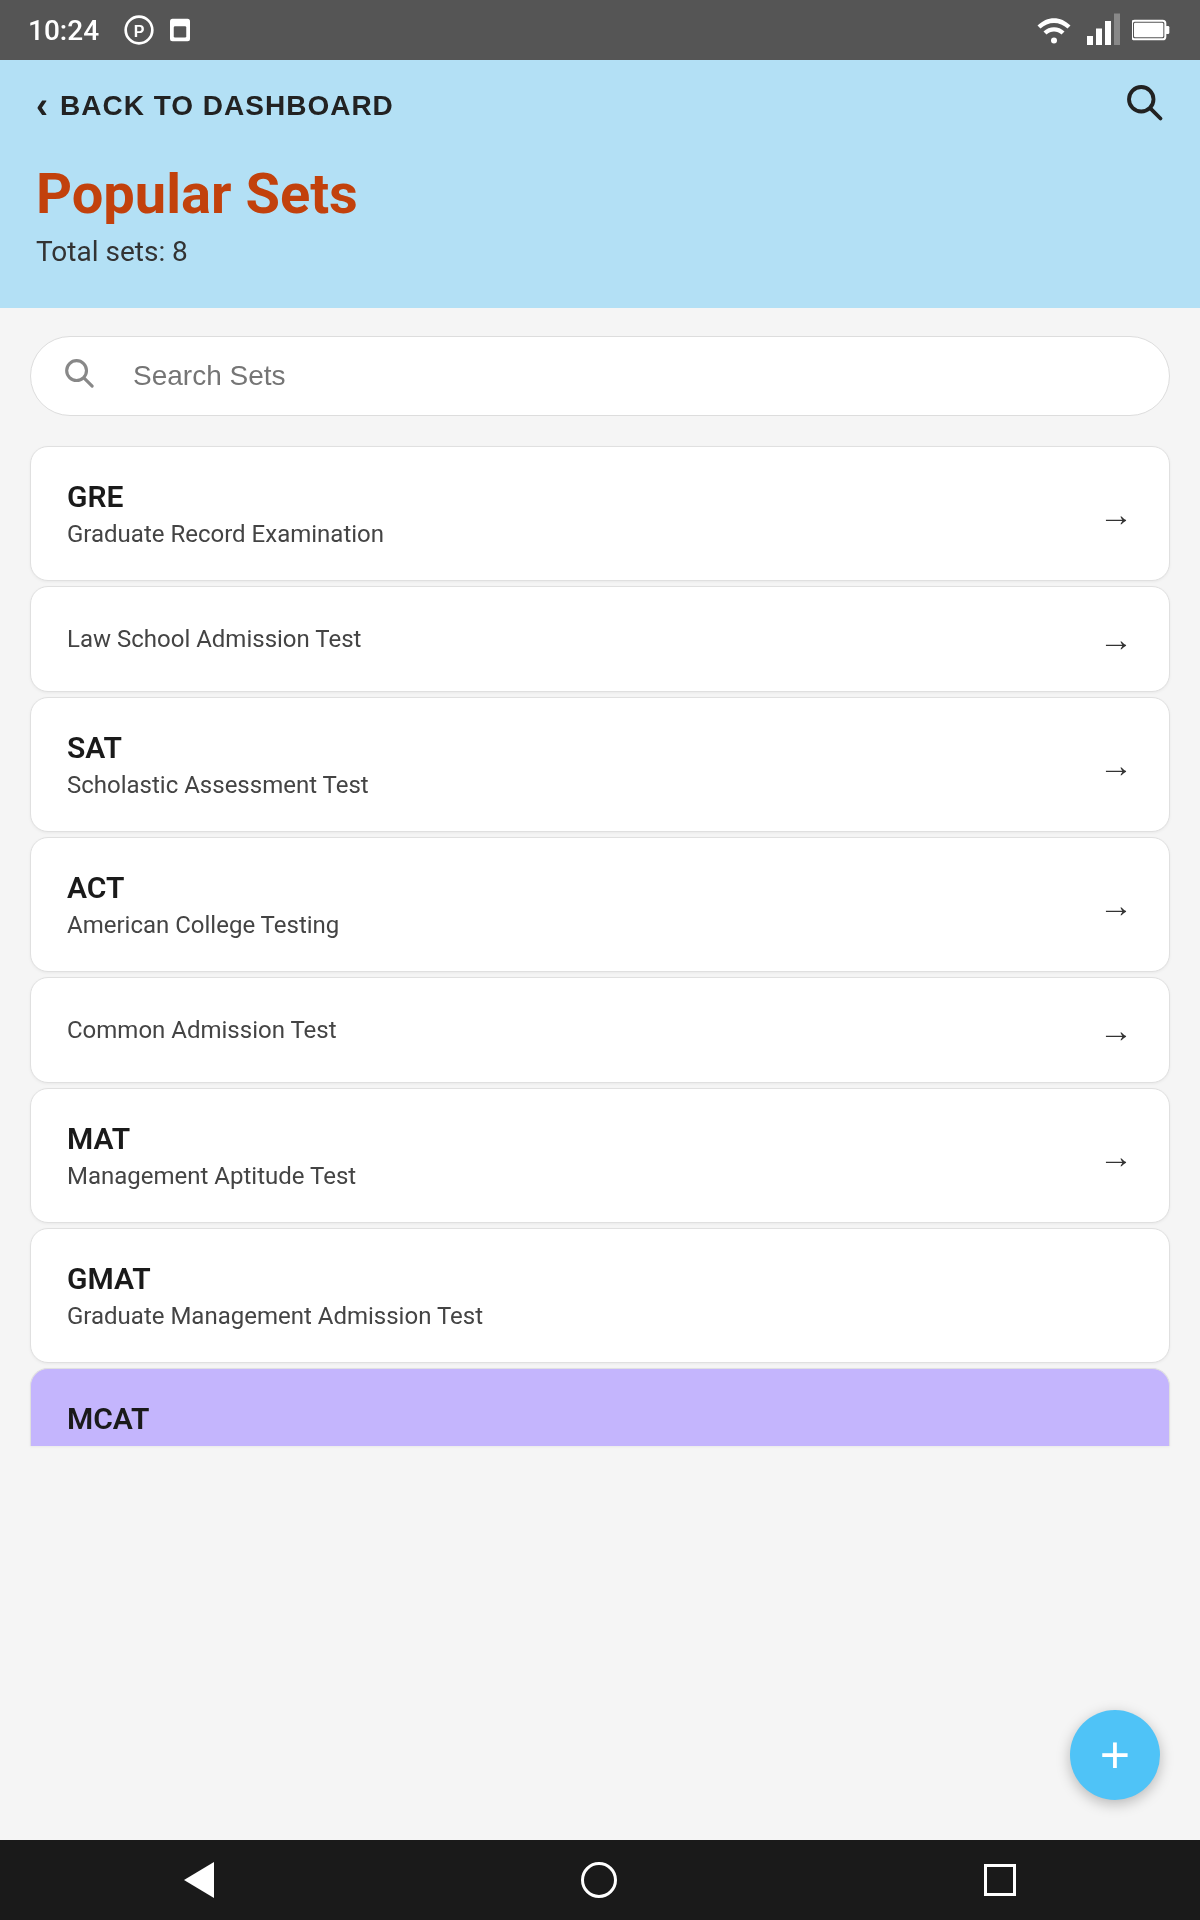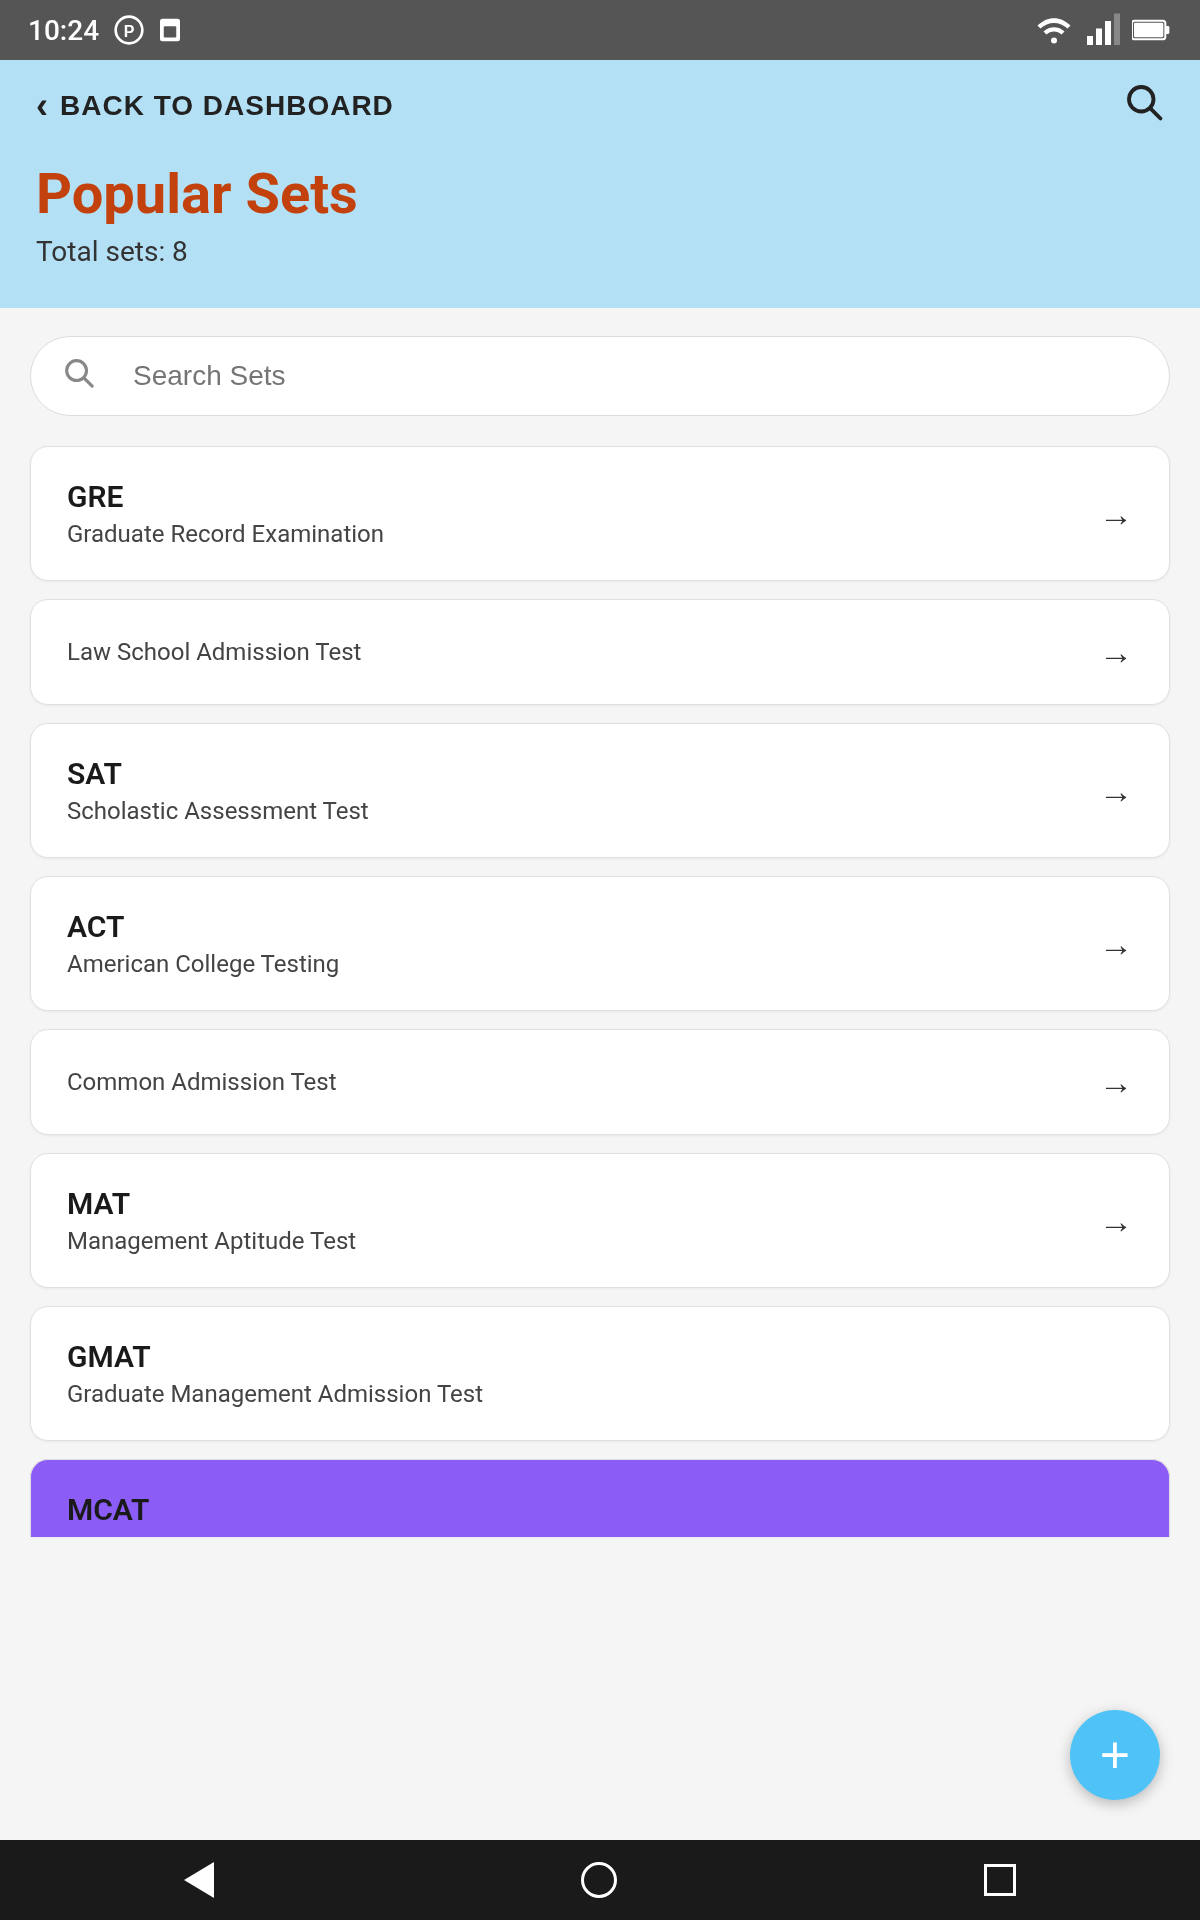--- a/index.html
+++ b/index.html
@@ -19,21 +19,21 @@
       height: 60px;
       background: #555;
       display: flex;
       align-items: center;
       justify-content: space-between;
       padding: 0 28px;
     }
     .status-bar-left {
       display: flex;
       align-items: center;
-      gap: 14px;
+      gap: 24px;
     }
     .status-time {
       color: white;
       font-size: 28px;
       font-weight: 500;
     }
     .status-icons {
       display: flex;
       align-items: center;
       gap: 10px;
@@ -126,21 +126,21 @@
       color: #aaa;
       width: 100%;
       background: transparent;
       margin-left: 20px;
     }
 
     
     .set-list {
       display: flex;
       flex-direction: column;
-      gap: 18px;
+      gap: 5px;
     }
     .set-item {
       background: white;
       border-radius: 18px;
       border: 1px solid #e0e0e0;
       padding: 32px 36px;
       display: flex;
       align-items: center;
       justify-content: space-between;
       cursor: pointer;
@@ -223,21 +223,21 @@
       border: 3px solid white;
     }
     .nav-square {
       width: 32px;
       height: 32px;
       border: 3px solid white;
     }
 
     
     .set-item-partial {
-      background: #8b5cf6;
+      background: #c4b5fd;
       border-radius: 18px 18px 0 0;
       border: 1px solid #e0e0e0;
       border-bottom: none;
       padding: 32px 14px 10px 36px;
       display: flex;
       align-items: center;
       justify-content: space-between;
       cursor: pointer;
       box-shadow: 0 1px 3px rgba(0,0,0,0.05);
     }

